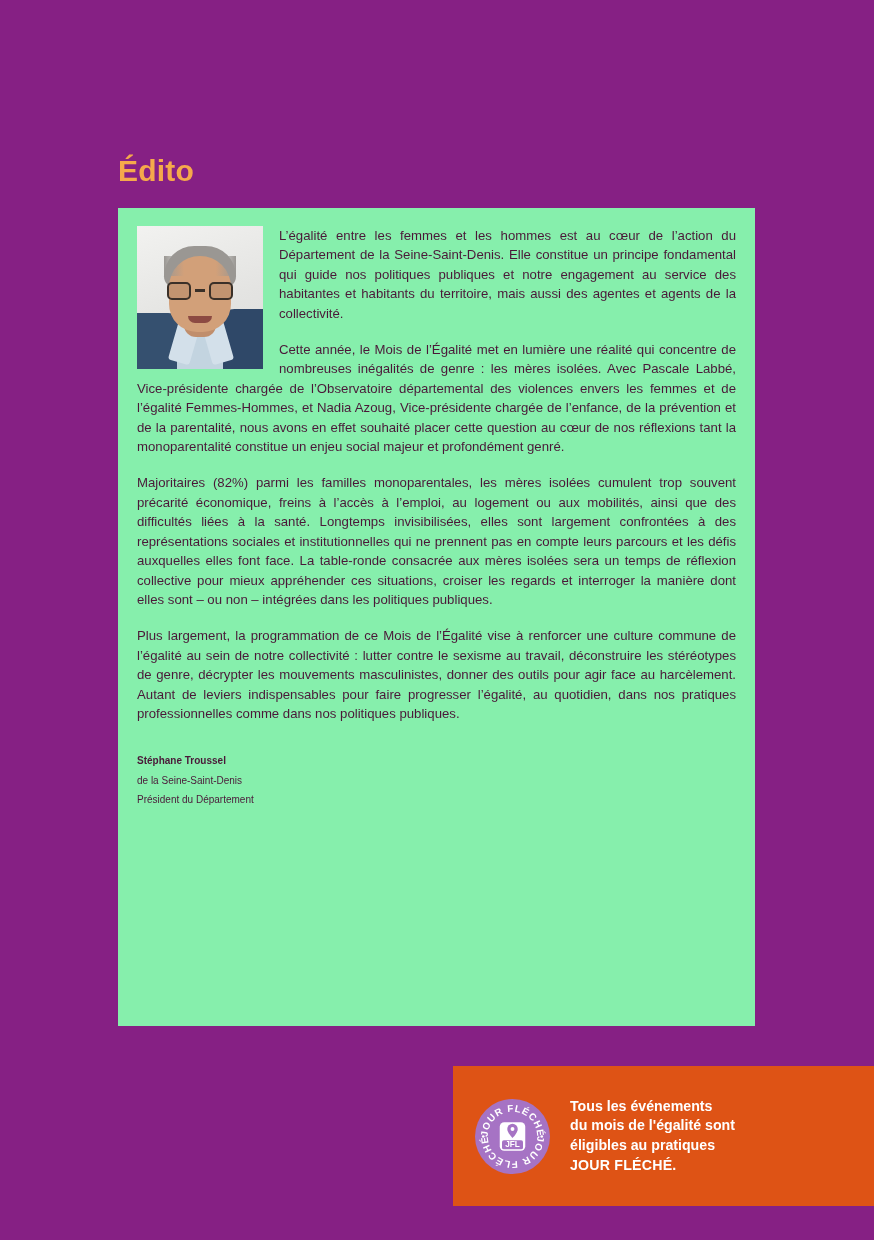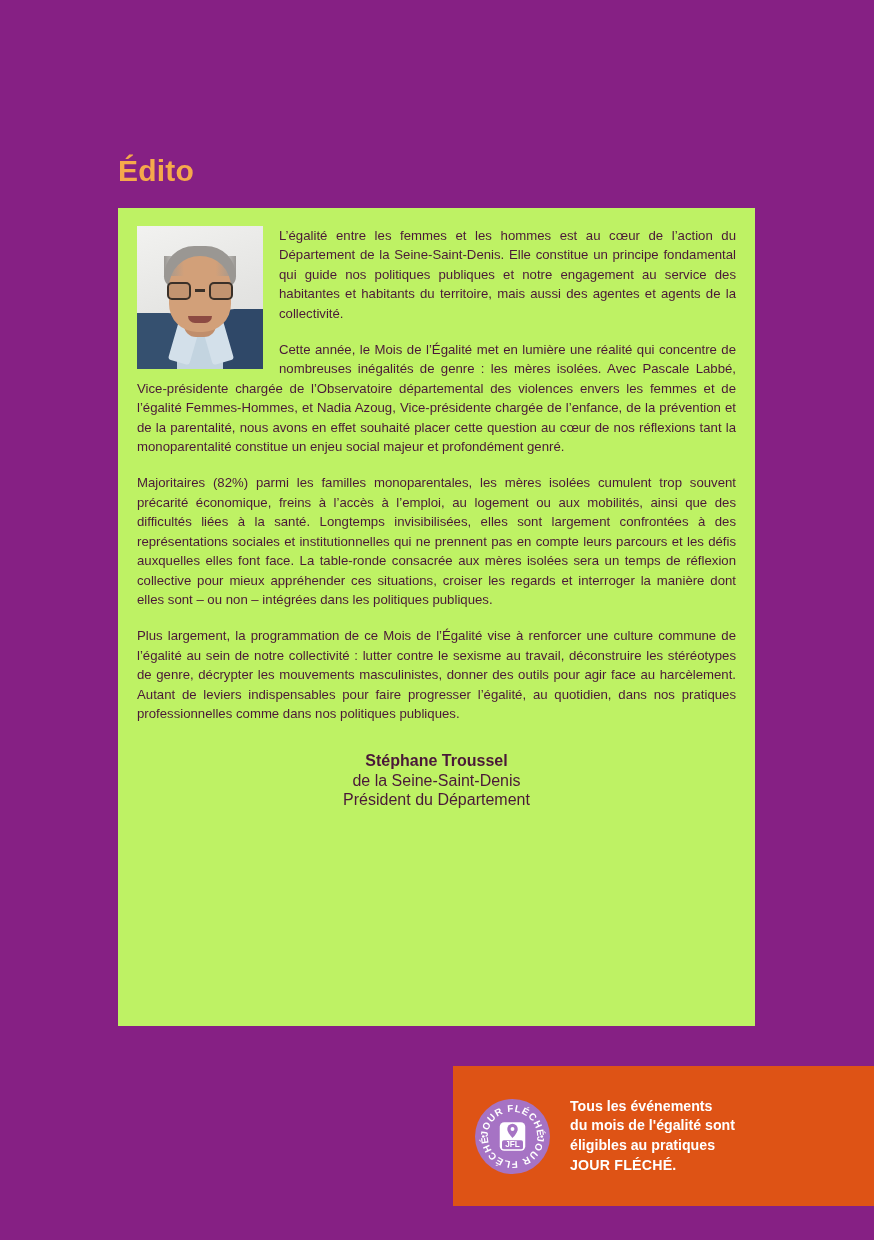--- a/index.html
+++ b/index.html
@@ -24,21 +24,21 @@
     letter-spacing: 0.2px;
   }
 
   
   .edito-card {
     position: absolute;
     left: 118px;
     top: 208px;
     width: 637px;
     height: 818px;
-    background: #bef264;
+    background: #86efac;
     padding: 18px 19px 16px 19px;
   }
 
   .portrait {
     float: left;
     width: 126px;
     height: 143px;
     margin: 0 16px 8px 0;
     position: relative;
     overflow: hidden;
@@ -79,22 +79,22 @@
     line-height: 19.4px;
     color: #4A1838;
     text-align: justify;
     text-justify: inter-word;
   }
   .edito-text p { margin-bottom: 17px; }
   .edito-text p:last-of-type { margin-bottom: 0; }
 
   .signature {
     clear: both;
-    text-align: center;
-    font-size: 16px;
+    text-align: left;
+    font-size: 10px;
     line-height: 19.4px;
     color: #4A1838;
     margin-top: 28px;
   }
   .signature .name { font-weight: bold; }
 
   
   .jf-banner {
     position: absolute;
     left: 453px;

